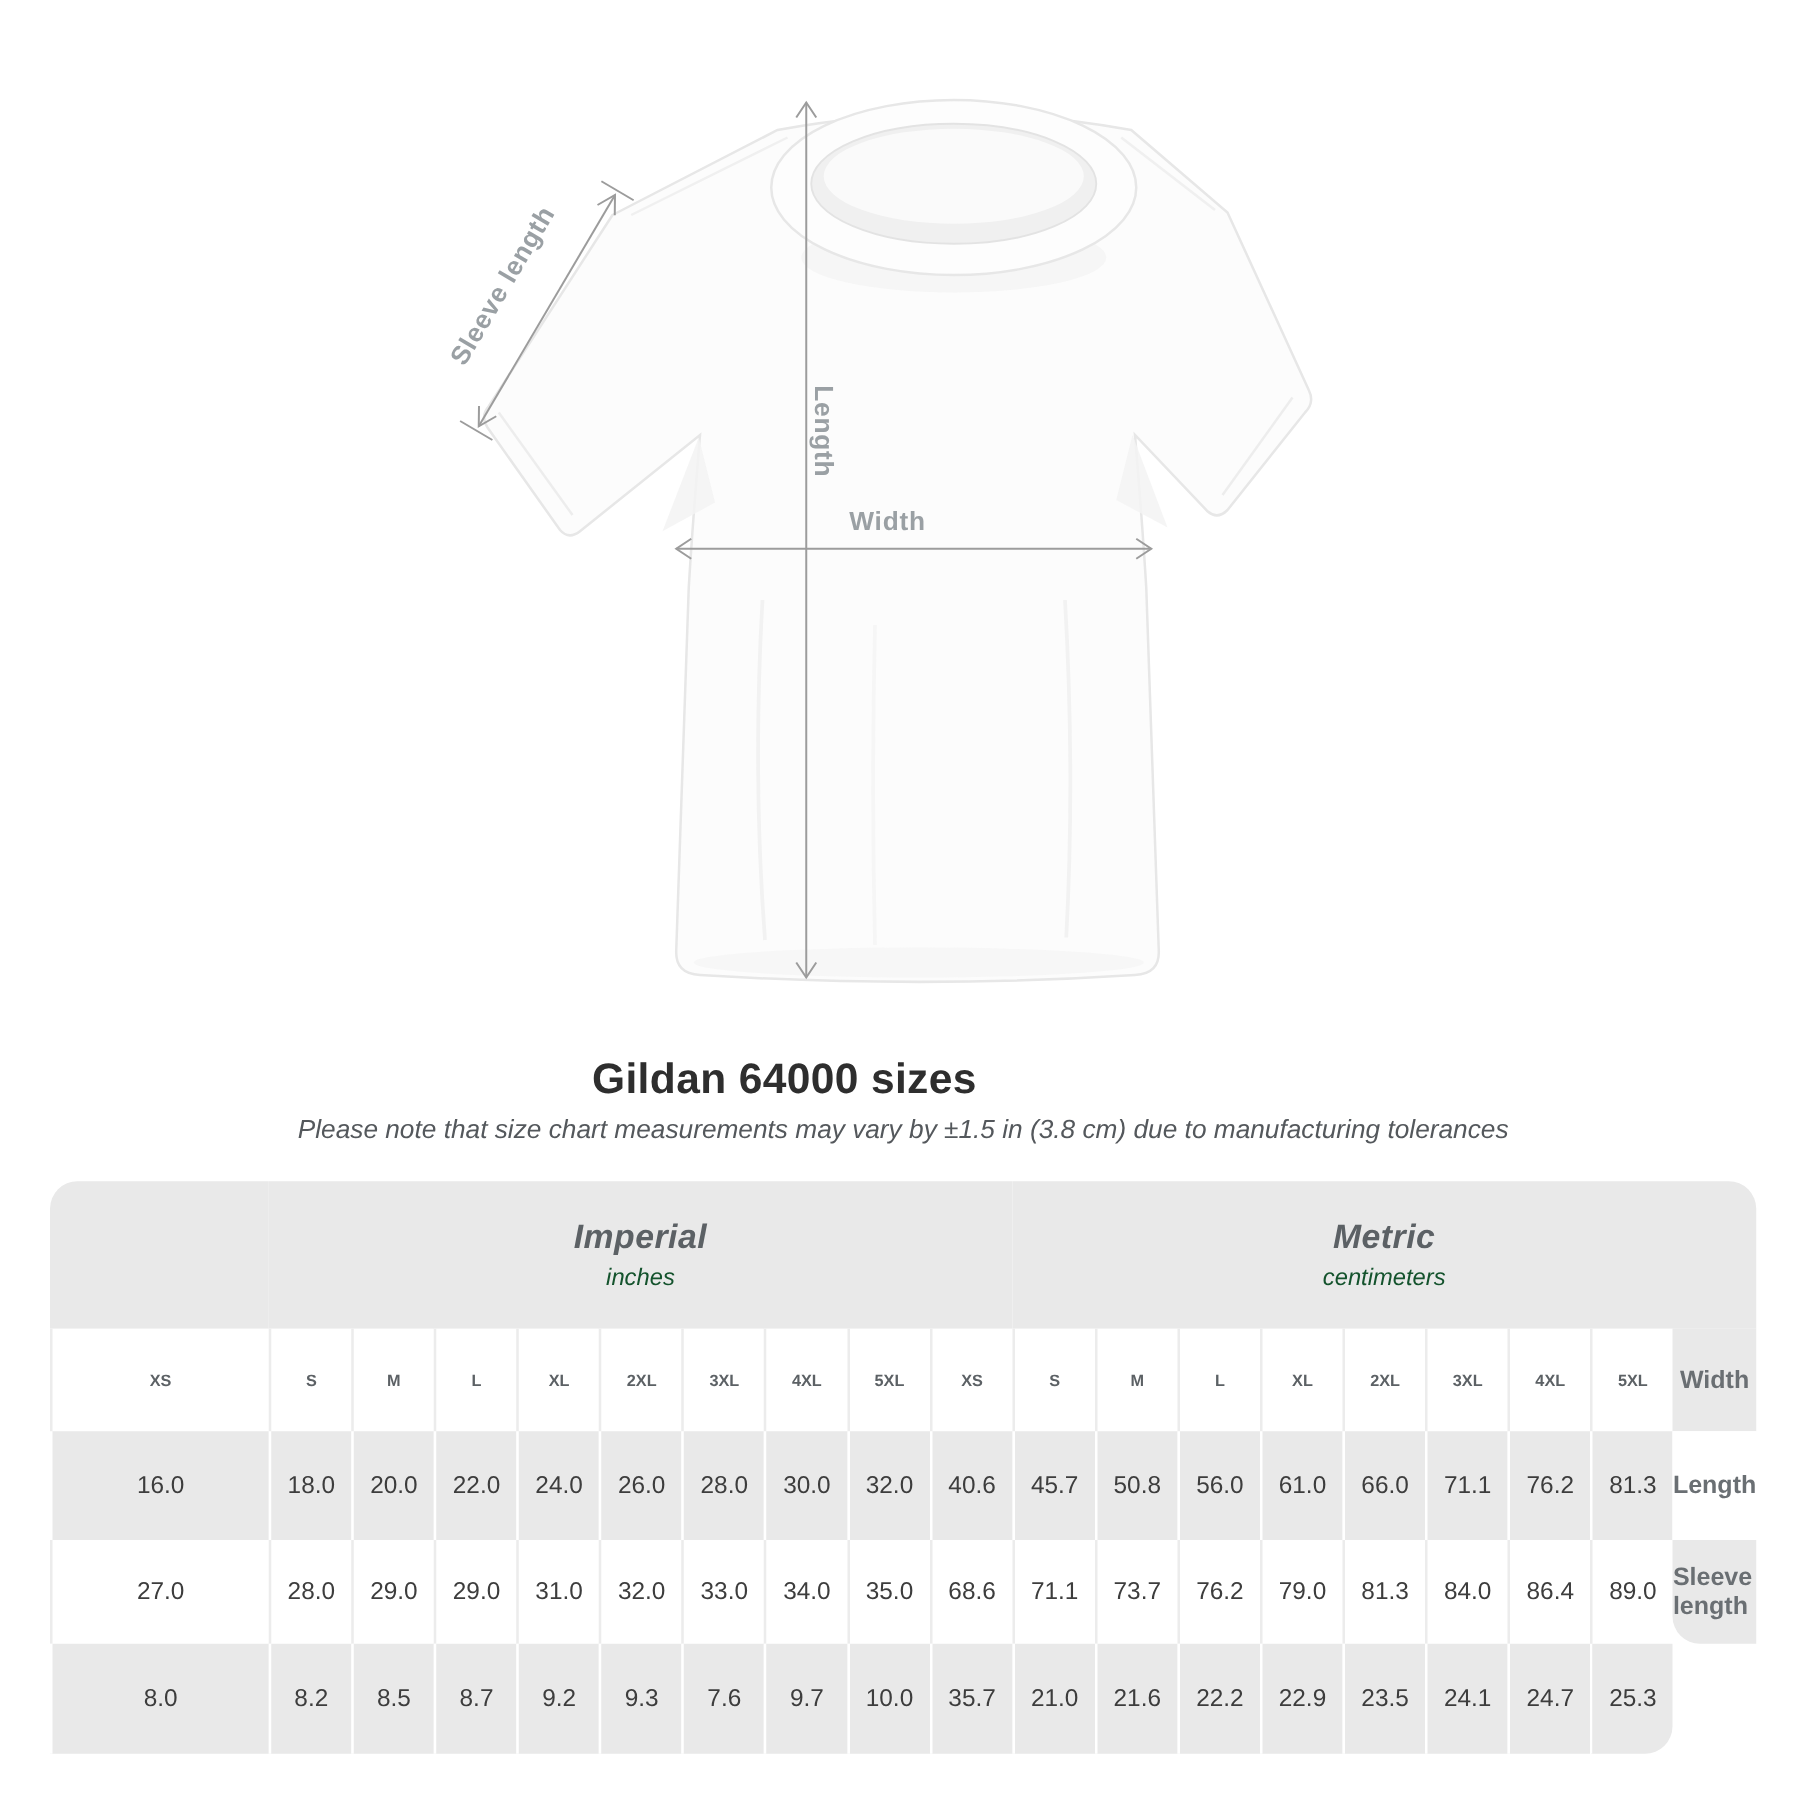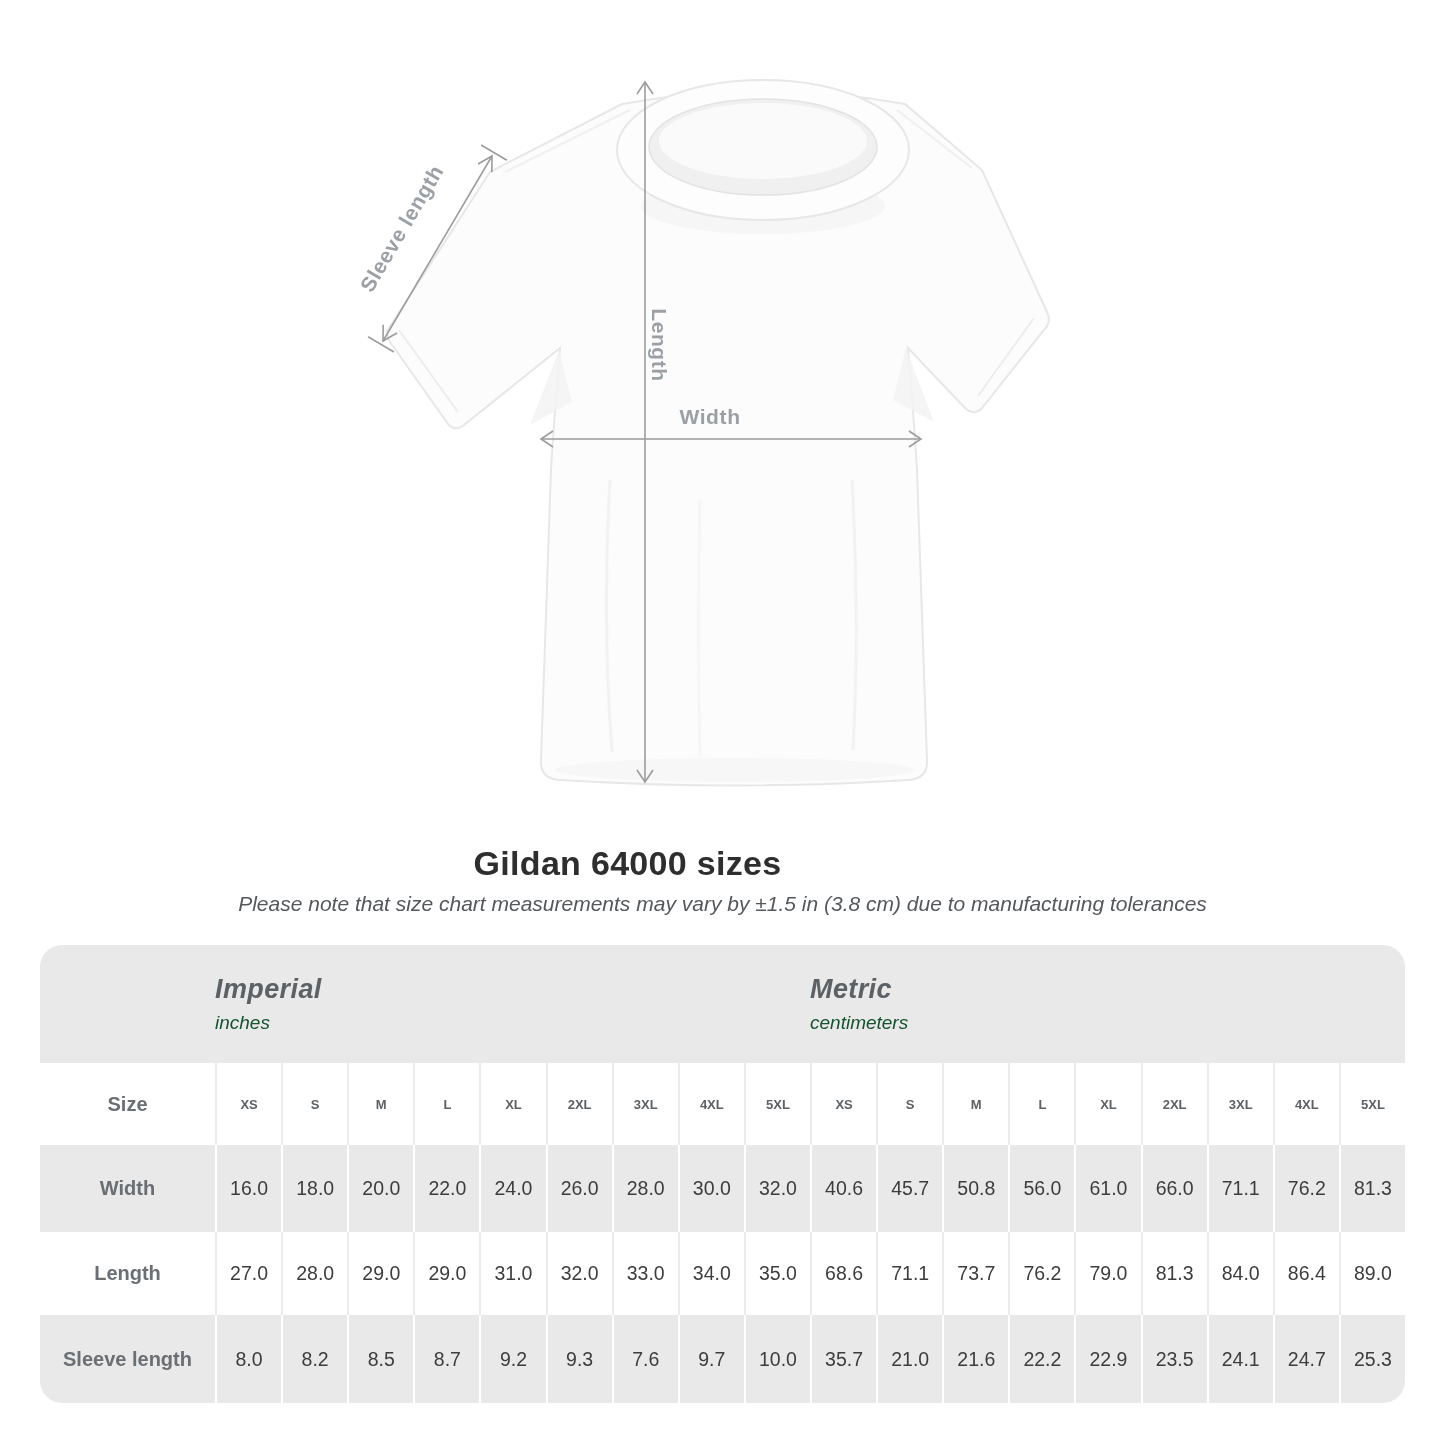--- a/index.html
+++ b/index.html
@@ -15,21 +15,21 @@
   .title{position:absolute;left:0;top:844px;width:1255px;text-align:center;
          font-size:34px;font-weight:bold;color:#2e2e2e;letter-spacing:.3px;}
   .subtitle{position:absolute;left:0;top:892px;width:1445px;text-align:center;
          font-style:italic;font-size:21px;color:#54585c;}
 
   
   .size-table{position:absolute;left:40px;top:945px;width:1365px;height:458px;
       display:grid;grid-template-columns:175px repeat(18,1fr);
       grid-template-rows:118px 82px 87px 83px 88px;}
   .hdr{grid-row:1;background:#e9e9e9;display:flex;flex-direction:column;
-      align-items:flex-start;justify-content:center;gap:7px;}
+      align-items:center;justify-content:center;gap:7px;}
   .hdr-spacer{grid-column:1;border-radius:22px 0 0 0;}
   .hdr-imp{grid-column:2/11;}
   .hdr-met{grid-column:11/20;border-radius:0 22px 0 0;}
   .g-name{font-size:27px;font-weight:bold;font-style:italic;color:#5c6165;letter-spacing:.4px;}
   .g-unit{font-size:19px;font-style:italic;color:#14532d;}
   .c{display:flex;align-items:center;justify-content:center;
      font-size:19.5px;color:#3d3d3d;}
   .cw{background:#ffffff;border-left:2px solid #ececec;}
   .cg{background:#e9e9e9;border-left:2px solid #ffffff;}
   .lab{border-left:none;font-weight:bold;color:#6a6f73;font-size:20px;}
@@ -99,21 +99,20 @@
     <div class="hdr hdr-spacer"></div>
     <div class="hdr hdr-imp">
       <div class="g-name">Imperial</div>
       <div class="g-unit">inches</div>
     </div>
     <div class="hdr hdr-met">
       <div class="g-name">Metric</div>
       <div class="g-unit">centimeters</div>
     </div>
 
-    <div class="c cw lab">Size</div>
     <div class="c cw szh">XS</div>
     <div class="c cw szh">S</div>
     <div class="c cw szh">M</div>
     <div class="c cw szh">L</div>
     <div class="c cw szh">XL</div>
     <div class="c cw szh">2XL</div>
     <div class="c cw szh">3XL</div>
     <div class="c cw szh">4XL</div>
     <div class="c cw szh">5XL</div>
     <div class="c cw szh">XS</div>

